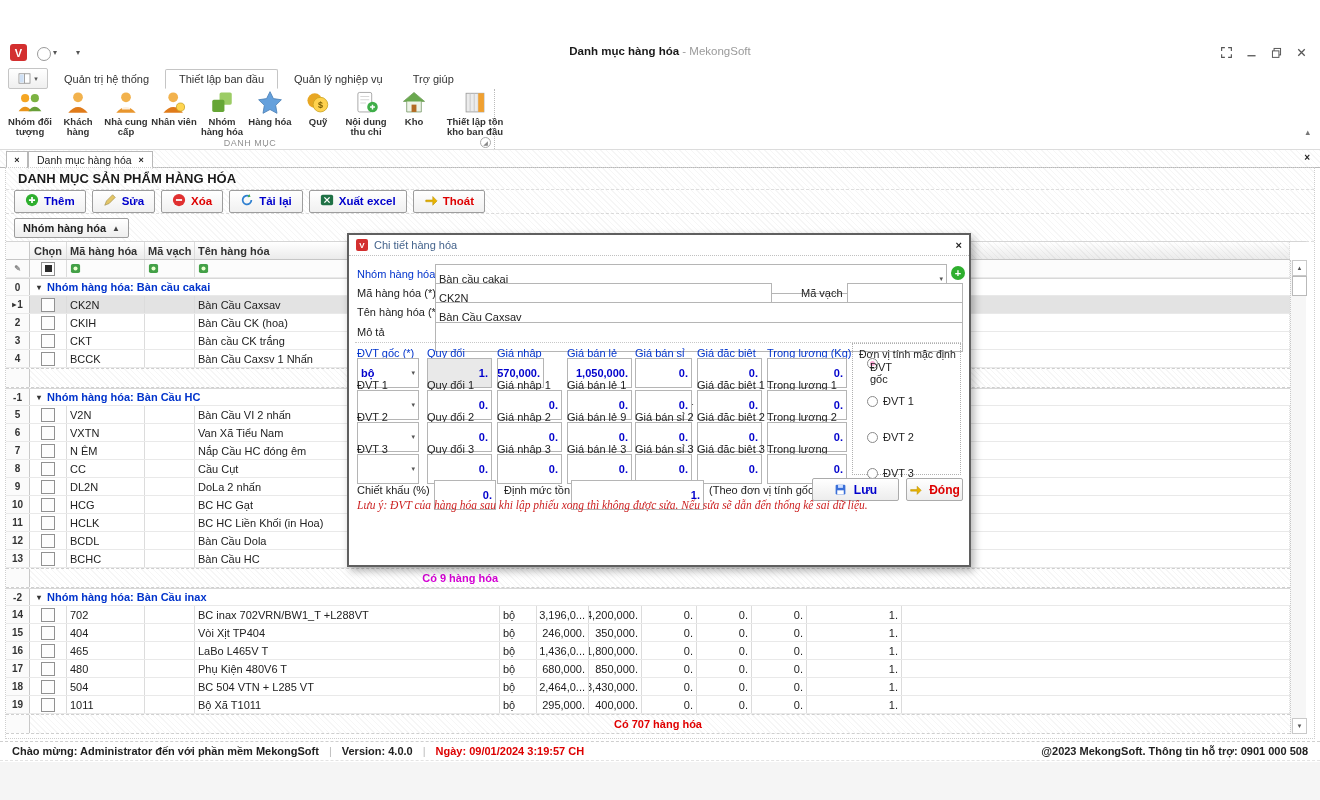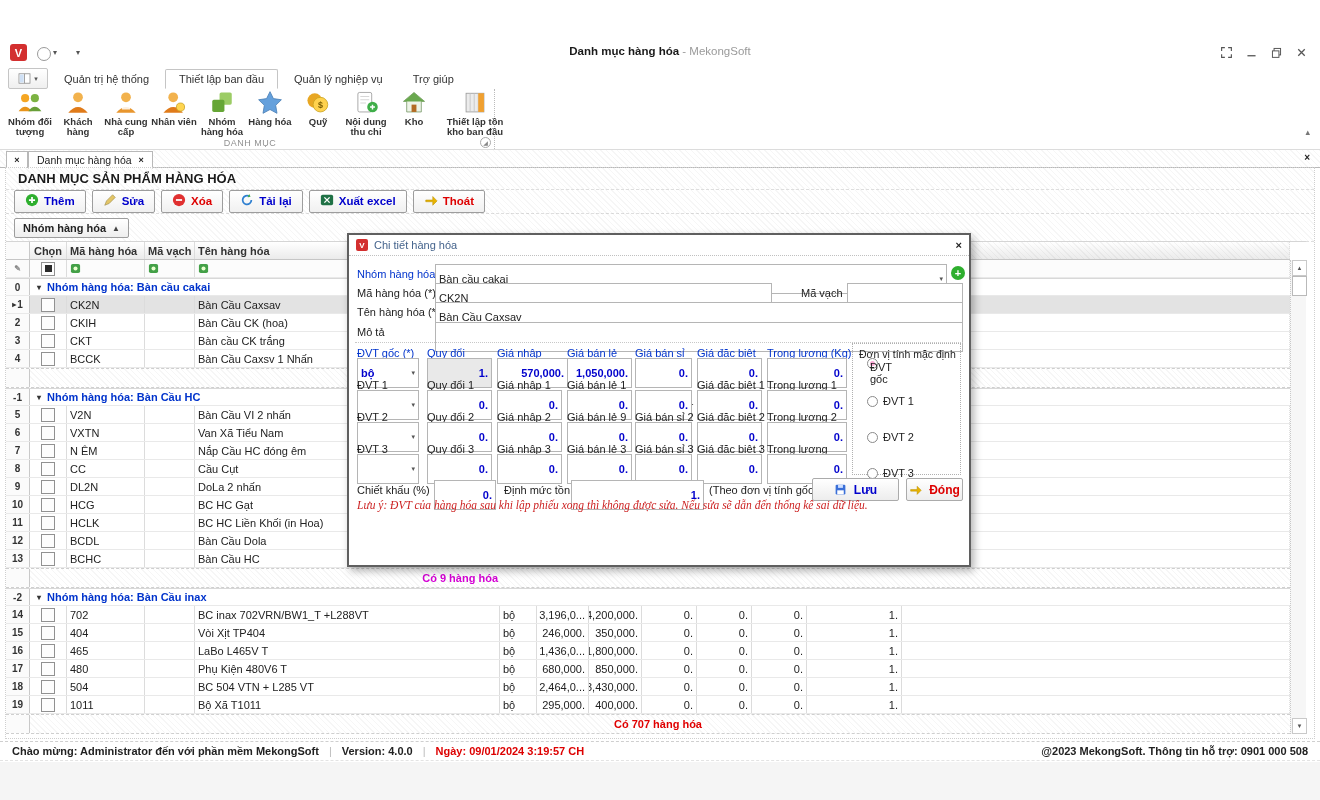--- a/index.html
+++ b/index.html
@@ -835,21 +835,21 @@
       <span class="uhd blue" style="left: 286px; top: 112px;">Giá bán sỉ</span>
       <span class="uhd blue" style="left: 348px; top: 112px;">Giá đặc biệt</span>
       <span class="uhd blue" style="left: 418px; top: 112px;">Trọng lượng (Kg)</span>
       <div class="mi combo" style="left: 8px; top: 123px; width: 62px;">
         <span class="val">bộ</span>
         <span class="caret">▾</span>
       </div>
       <div class="mi num dis" style="left: 78px; top: 123px; width: 65px;">
         <span>1.</span>
       </div>
-      <div class="mi num" style="left: 148px; top: 123px; width: 71px;">
+      <div class="mi num" style="left: 148px; top: 123px; width: 47px;">
         <span>570,000.</span>
       </div>
       <div class="mi num" style="left: 218px; top: 123px; width: 65px;">
         <span>1,050,000.</span>
       </div>
       <div class="mi num" style="left: 286px; top: 123px; width: 57px;">
         <span>0.</span>
       </div>
       <div class="mi num" style="left: 348px; top: 123px; width: 65px;">
         <span>0.</span>

